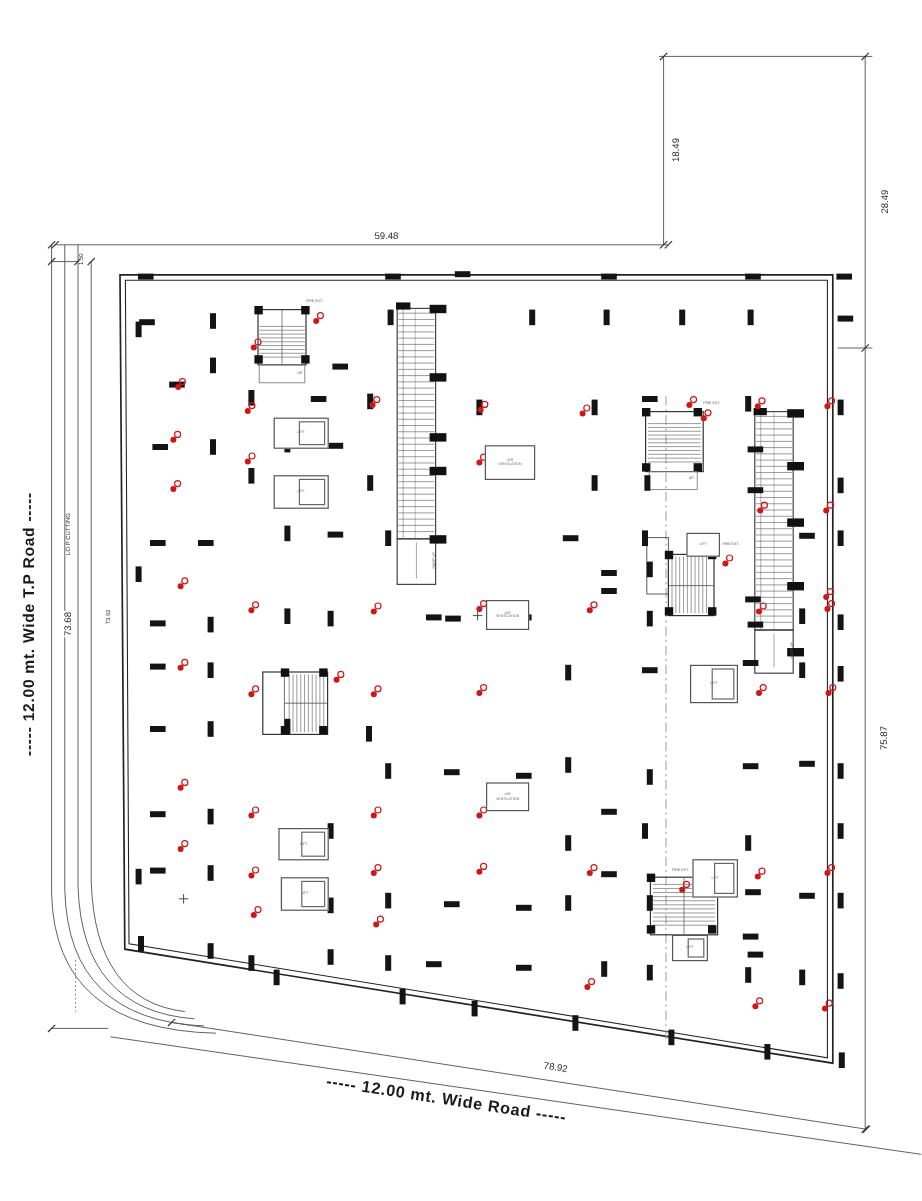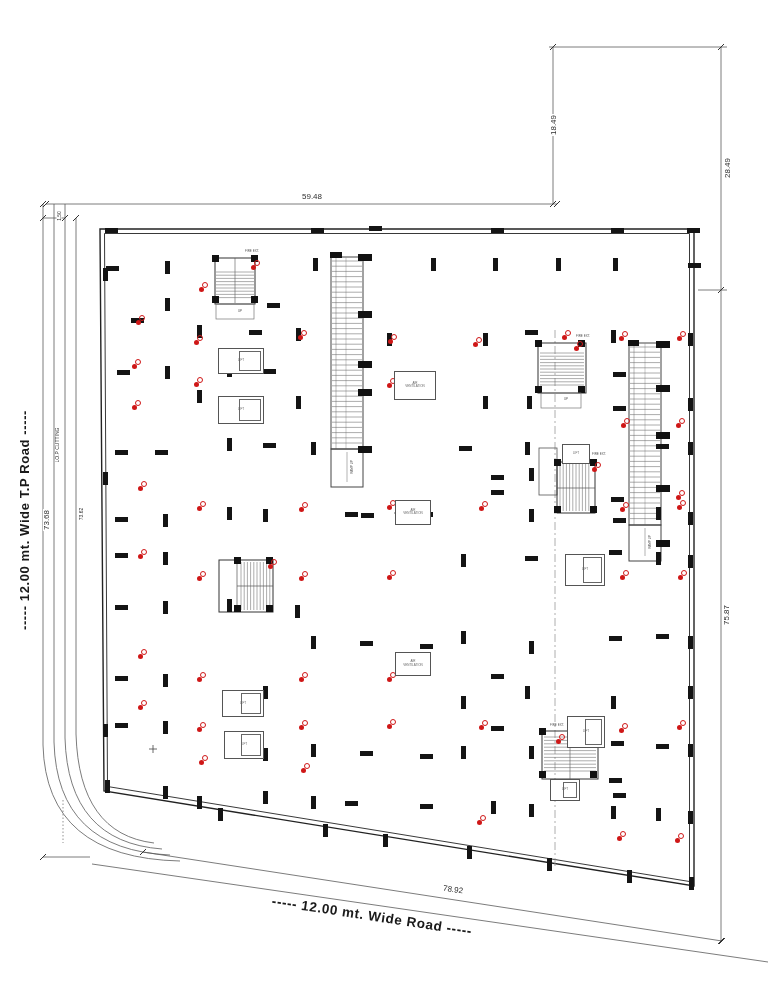--- a/index.html
+++ b/index.html
@@ -1,19 +1,19 @@
 <!DOCTYPE html>
 <html><head>
 <meta charset="utf-8">
 <style>
   html,body{margin:0;padding:0;background:#ffffff;}
   #stage{position:relative;width:768px;height:1001px;background:#ffffff;overflow:hidden;
          font-family:"Liberation Sans",sans-serif;}
   #plan-svg{position:absolute;left:0;top:0;}
-  #overlay{position:absolute;left:5px;top:0;width:616px;height:1001px;border-radius:22px;}
+  #overlay{position:absolute;left:15px;top:0;width:616px;height:1001px;border-radius:22px;}
   .col{position:absolute;background:#141414;}
   .ext{position:absolute;width:5px;height:5px;border-radius:50%;background:#cf1717;}
   .ext::after{content:"";position:absolute;left:3px;top:-5px;width:4px;height:4px;
               border:1px solid #cf1717;border-radius:50%;background:transparent;}
   .dim{position:absolute;color:#2e2e2e;background:#ffffff;line-height:1;padding:0 1px;
        white-space:nowrap;transform-origin:center;}
   .micro{position:absolute;color:#555;font-size:3px;line-height:1;white-space:nowrap;
          transform-origin:center;}
   .roadlabel{position:absolute;font-weight:bold;color:#1a1a1a;white-space:nowrap;
              letter-spacing:.6px;transform-origin:center;}

